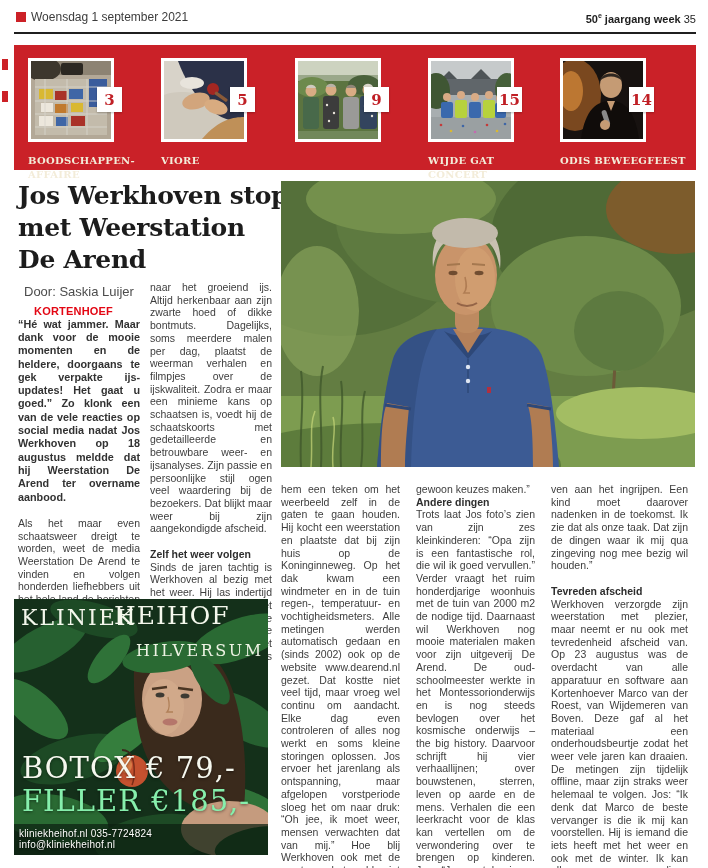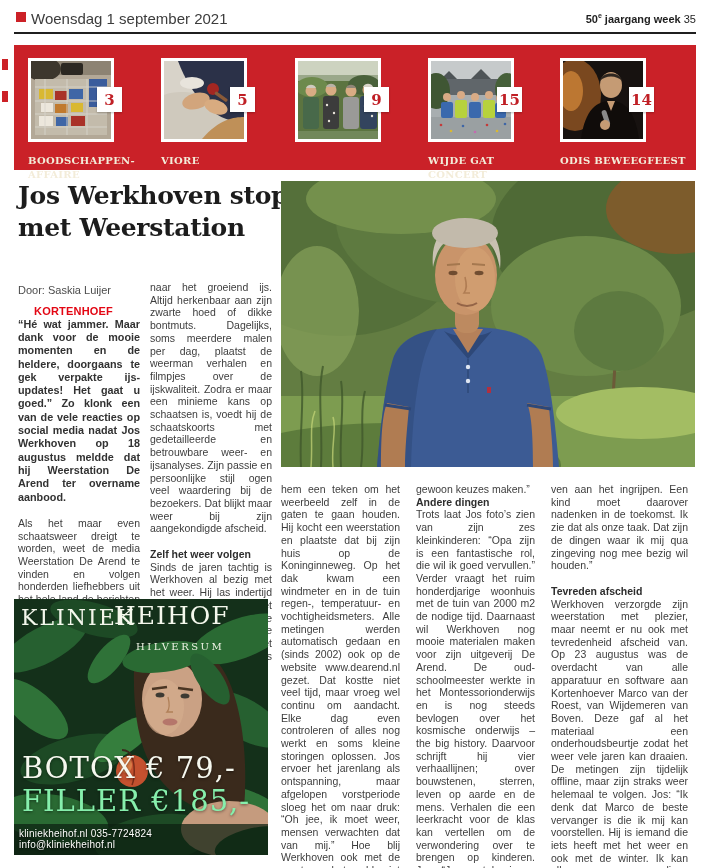--- a/index.html
+++ b/index.html
@@ -1,42 +1,42 @@
 <!DOCTYPE html>
 <html><head>
 <meta charset="utf-8">
 <style>
   html,body{margin:0;padding:0;background:#fff;}
   .page{position:relative;width:708px;height:868px;background:#fff;overflow:hidden;
         font-family:"Liberation Sans",sans-serif;color:#3d3d3d;}
 
   
   .date-sq{position:absolute;left:16px;top:12px;width:10px;height:10px;background:#cc2127;}
-  .date{position:absolute;left:31px;top:10px;font-size:15px;color:#3c3c3c;}
+  .date{position:absolute;left:31px;top:10px;font-size:12px;color:#3c3c3c;}
   .edition{position:absolute;right:12px;top:12px;font-size:11px;color:#1e1e1e;}
   .edition b{font-weight:bold;}
   .edition sup{font-size:7px;}
   .rule{position:absolute;left:14px;top:32px;width:682px;height:2px;background:#1f1f1f;}
   .edge-mark{position:absolute;left:2px;width:6px;height:11px;background:#cc2127;}
 
   
   .banner{position:absolute;left:14px;top:45px;width:682px;height:125px;background:#ca2128;}
   .teaser{position:absolute;top:13px;width:126px;}
   .thumb{position:relative;width:80px;height:78px;border:3px solid #fff;background:#888;}
   .thumb svg{display:block;width:80px;height:78px;}
   .numbox{position:absolute;right:-11px;top:26px;width:25px;height:25px;background:#fff;
           box-shadow:0 1px 2px rgba(0,0,0,.25);display:flex;align-items:center;justify-content:center;
           font-family:"DejaVu Serif",serif;font-weight:bold;font-size:15px;color:#c01f25;}
   .cap{position:absolute;left:0;top:96px;width:126px;font-family:"DejaVu Serif",serif;
        font-weight:bold;font-size:10px;line-height:14px;color:#f3ecd9;letter-spacing:.3px;}
 
   
   .headline{position:absolute;left:18px;top:180px;width:285px;font-family:"DejaVu Serif",serif;
             font-weight:bold;font-size:25px;line-height:32px;color:#1c1c1c;letter-spacing:-.3px;}
-  .byline{position:absolute;left:18px;top:284px;font-size:11px;color:#4c4c4c;}
+  .byline{position:absolute;left:24px;top:284px;font-size:13px;color:#4c4c4c;}
   .col{position:absolute;font-size:10.5px;line-height:12.7px;text-align:justify;color:#3d3d3d;}
   .col p{margin:0;}
   .loc{color:#e30613;font-weight:bold;font-size:11px;letter-spacing:.2px;margin:0 0 3px 0;text-align:left;padding-left:16px;}
   .intro{font-weight:bold;color:#323232;font-size:10.8px;line-height:13.3px;}
   .gap{margin-top:13px !important;}
   .sub{font-weight:bold;color:#2d2d2d;text-align:left;}
   .c1{left:18px;top:305px;width:122px;}
   .c2{left:150px;top:281px;width:122px;}
   .c3{left:281px;top:483px;width:119px;}
   .c4{left:416px;top:483px;width:119px;}
@@ -46,21 +46,21 @@
   .photo{position:absolute;left:281px;top:181px;width:414px;height:286px;overflow:hidden;}
   .photo svg{display:block;}
 
   
   .ad{position:absolute;left:14px;top:599px;width:254px;height:256px;background:#14301a;overflow:hidden;}
   .ad svg{position:absolute;left:0;top:0;}
   .ad-brand1{position:absolute;left:7px;top:6px;font-family:"DejaVu Serif",serif;font-size:22px;
              color:#f4f7ec;letter-spacing:2px;}
   .ad-brand2{position:absolute;left:100px;top:2px;font-family:"DejaVu Serif",serif;font-size:25px;
              color:#f4f7ec;letter-spacing:1px;}
-  .ad-city{position:absolute;left:122px;top:42px;font-family:"DejaVu Serif",serif;font-size:10px;
+  .ad-city{position:absolute;left:122px;top:42px;font-family:"DejaVu Serif",serif;font-size:16px;
            color:#eef3e4;letter-spacing:2.5px;}
   .ad-offer1{position:absolute;left:8px;top:152px;font-family:"DejaVu Serif",serif;font-size:29px;
              color:#f6f8ef;letter-spacing:1px;text-shadow:0 1px 3px rgba(0,0,0,.5);}
   .ad-offer2{position:absolute;left:8px;top:185px;font-family:"DejaVu Serif",serif;font-size:29px;
              color:#86efac;letter-spacing:1px;text-shadow:0 1px 3px rgba(0,0,0,.5);}
   .ad-contact{position:absolute;left:5px;bottom:5px;width:208px;font-size:10px;color:#fdfdfb;
               letter-spacing:.2px;text-shadow:0 1px 2px rgba(0,0,0,.7);}
 </style>
 </head>
 <body>
@@ -211,20 +211,21 @@
         </svg>
         <div class="numbox">14</div>
       </div>
       <div class="cap"><span>ODIS BEWEEGFEEST</span></div>
     </div>
   </div>
 
   <div class="headline">
     <div>Jos Werkhoven stopt</div>
     <div>met Weerstation</div>
+    <div>De Arend</div>
   </div>
   <div class="byline">Door: Saskia Luijer</div>
 
   <div class="col c1">
     <p class="loc">KORTENHOEF</p>
     <p class="intro">“Hé wat jammer. Maar dank voor de mooie momenten en de heldere, doorgaans te gek verpakte ijs-updates! Het gaat u goed.” Zo klonk een van de vele reacties op social media nadat Jos Werkhoven op 18 augustus meldde dat hij Weerstation De Arend ter overname aanbood.</p>
     <p class="gap">Als het maar even schaatsweer dreigt te worden, weet de media Weerstation De Arend te vinden en volgen honderden liefhebbers uit het hele land de berichten op de website, Twitter en Facebook. Want als de winter strengt, tijgt Jos Werkhoven steevast</p>
   </div>
 
   <div class="col c2">

